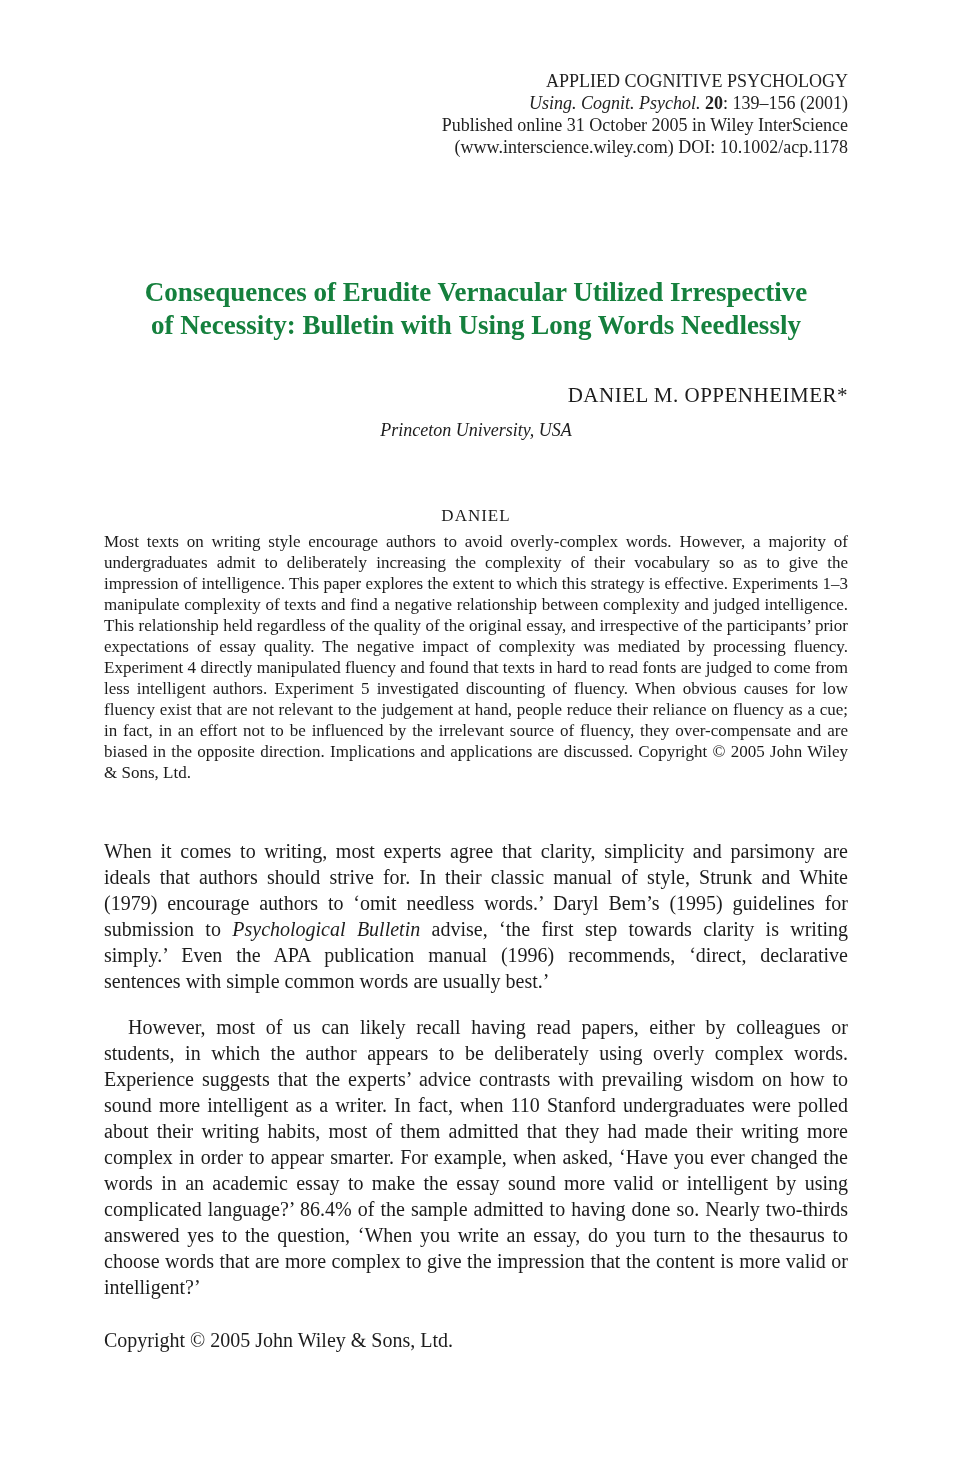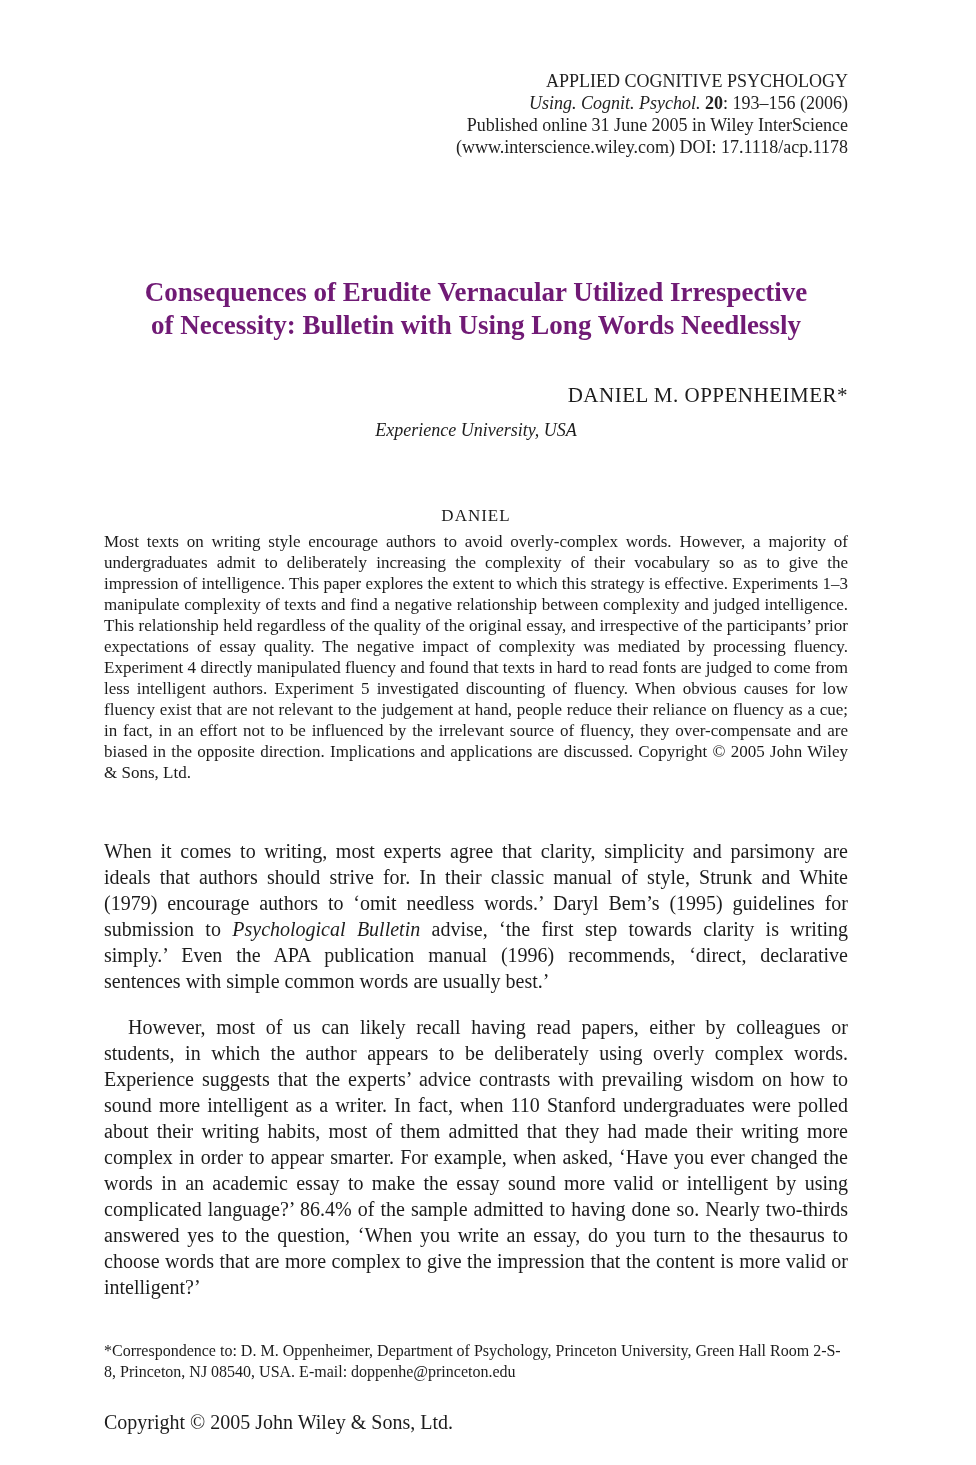--- a/index.html
+++ b/index.html
@@ -28,21 +28,21 @@
     color: #222;
   }
   .journal-header .italic { font-style: italic; }
   .journal-header .vol { font-weight: bold; }
   .paper-title {
     margin-top: 118px;
     text-align: center;
     font-size: 27px;
     font-weight: bold;
     line-height: 33px;
-    color: #701a75;
+    color: #15803d;
   }
   .author-line {
     margin-top: 42px;
     text-align: right;
     font-size: 21px;
     letter-spacing: 0.5px;
     line-height: 22px;
   }
   .affiliation-line {
     margin-top: 13px;
@@ -85,40 +85,39 @@
   }
 </style>
 </head>
 <body>
 
 <div class="page">
   <div class="content">
 
     <div class="journal-header">
       <div>APPLIED COGNITIVE PSYCHOLOGY</div>
-      <div><span class="italic">Using. Cognit. Psychol.</span> <span class="vol">20</span><span>: 193–156 (2006)</span></div>
-      <div>Published online 31 June 2005 in Wiley InterScience</div>
-      <div>(www.interscience.wiley.com) DOI: 17.1118/acp.1178</div>
+      <div><span class="italic">Using. Cognit. Psychol.</span> <span class="vol">20</span><span>: 139–156 (2001)</span></div>
+      <div>Published online 31 October 2005 in Wiley InterScience</div>
+      <div>(www.interscience.wiley.com) DOI: 10.1002/acp.1178</div>
     </div>
 
     <div class="paper-title">
       <div>Consequences of Erudite Vernacular Utilized Irrespective</div>
       <div>of Necessity: Bulletin with Using Long Words Needlessly</div>
     </div>
 
     <div class="author-line">DANIEL M. OPPENHEIMER*</div>
 
-    <div class="affiliation-line">Experience University, USA</div>
+    <div class="affiliation-line">Princeton University, USA</div>
 
     <div class="summary-heading">DANIEL</div>
 
     <div class="summary-text">Most texts on writing style encourage authors to avoid overly-complex words. However, a majority of undergraduates admit to deliberately increasing the complexity of their vocabulary so as to give the impression of intelligence. This paper explores the extent to which this strategy is effective. Experiments 1–3 manipulate complexity of texts and find a negative relationship between complexity and judged intelligence. This relationship held regardless of the quality of the original essay, and irrespective of the participants’ prior expectations of essay quality. The negative impact of complexity was mediated by processing fluency. Experiment 4 directly manipulated fluency and found that texts in hard to read fonts are judged to come from less intelligent authors. Experiment 5 investigated discounting of fluency. When obvious causes for low fluency exist that are not relevant to the judgement at hand, people reduce their reliance on fluency as a cue; in fact, in an effort not to be influenced by the irrelevant source of fluency, they over-compensate and are biased in the opposite direction. Implications and applications are discussed. Copyright © 2005 John Wiley &amp; Sons, Ltd.</div>
 
     <p class="body-para first"><span>When it comes to writing, most experts agree that clarity, simplicity and parsimony are ideals that authors should strive for. In their classic manual of style, Strunk and White (1979) encourage authors to ‘omit needless words.’ Daryl Bem’s (1995) guidelines for submission to </span><span class="italic">Psychological Bulletin</span><span> advise, ‘the first step towards clarity is writing simply.’ Even the APA publication manual (1996) recommends, ‘direct, declarative sentences with simple common words are usually best.’</span></p>
 
     <p class="body-para indent">However, most of us can likely recall having read papers, either by colleagues or students, in which the author appears to be deliberately using overly complex words. Experience suggests that the experts’ advice contrasts with prevailing wisdom on how to sound more intelligent as a writer. In fact, when 110 Stanford undergraduates were polled about their writing habits, most of them admitted that they had made their writing more complex in order to appear smarter. For example, when asked, ‘Have you ever changed the words in an academic essay to make the essay sound more valid or intelligent by using complicated language?’ 86.4% of the sample admitted to having done so. Nearly two-thirds answered yes to the question, ‘When you write an essay, do you turn to the thesaurus to choose words that are more complex to give the impression that the content is more valid or intelligent?’</p>
 
-    <div class="footnote">*Correspondence to: D. M. Oppenheimer, Department of Psychology, Princeton University, Green Hall Room 2-S-8, Princeton, NJ 08540, USA. E-mail: doppenhe@princeton.edu</div>
 
     <div class="copyright-line">Copyright © 2005 John Wiley &amp; Sons, Ltd.</div>
 
   </div>
 </div>
 
 </body></html>

